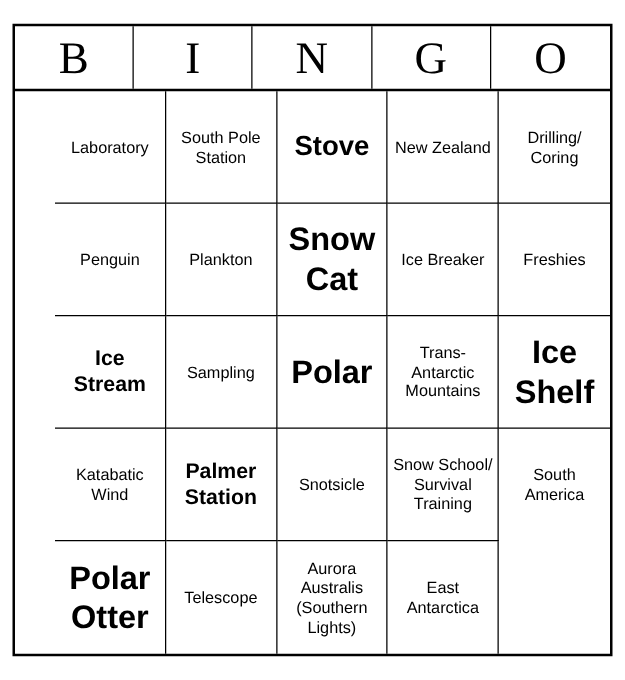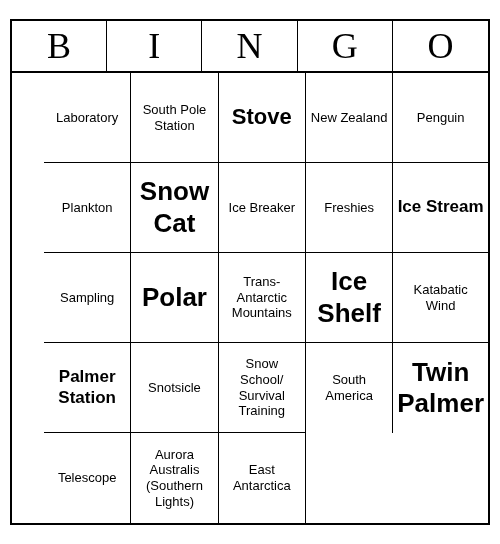--- a/index.html
+++ b/index.html
@@ -80,33 +80,34 @@
       <div class="bingo-header-cell">I</div>
       <div class="bingo-header-cell">N</div>
       <div class="bingo-header-cell">G</div>
       <div class="bingo-header-cell">O</div>
     </div>
   <div class="bingo-grid">
   <div class="bingo-cell">Laboratory</div>
       <div class="bingo-cell">South Pole Station</div>
       <div class="bingo-cell large">Stove</div>
       <div class="bingo-cell">New Zealand</div>
+      <div class="bingo-cell">Drilling/ Coring</div>
       <div class="bingo-cell">Penguin</div>
       <div class="bingo-cell">Plankton</div>
       <div class="bingo-cell xlarge">Snow Cat</div>
       <div class="bingo-cell">Ice Breaker</div>
       <div class="bingo-cell">Freshies</div>
       <div class="bingo-cell medium">Ice Stream</div>
       <div class="bingo-cell">Sampling</div>
       <div class="bingo-cell xlarge">Polar</div>
       <div class="bingo-cell">Trans-Antarctic Mountains</div>
       <div class="bingo-cell xlarge">Ice Shelf</div>
       <div class="bingo-cell">Katabatic Wind</div>
       <div class="bingo-cell medium">Palmer Station</div>
       <div class="bingo-cell">Snotsicle</div>
       <div class="bingo-cell">Snow School/ Survival Training</div>
       <div class="bingo-cell">South America</div>
-      <div class="bingo-cell xlarge">Twin Palmer</div>
+      <div class="bingo-cell xlarge">Polar Otter</div>
       <div class="bingo-cell">Telescope</div>
       <div class="bingo-cell">Aurora Australis (Southern Lights)</div>
       <div class="bingo-cell">East Antarctica</div>
     </div>
 </div>
 
 </body></html>

